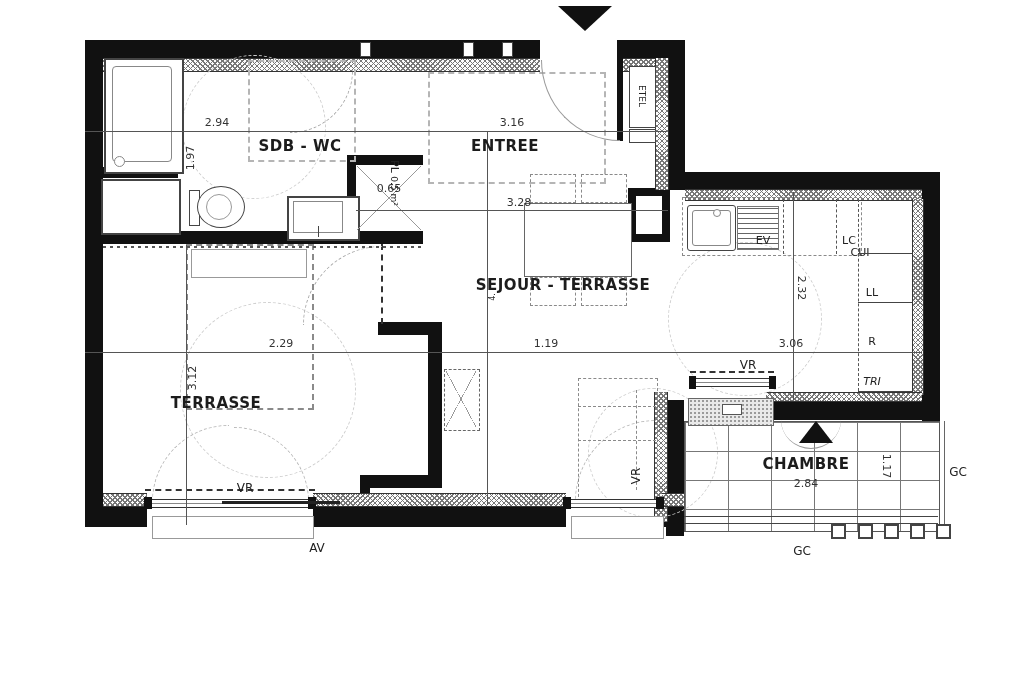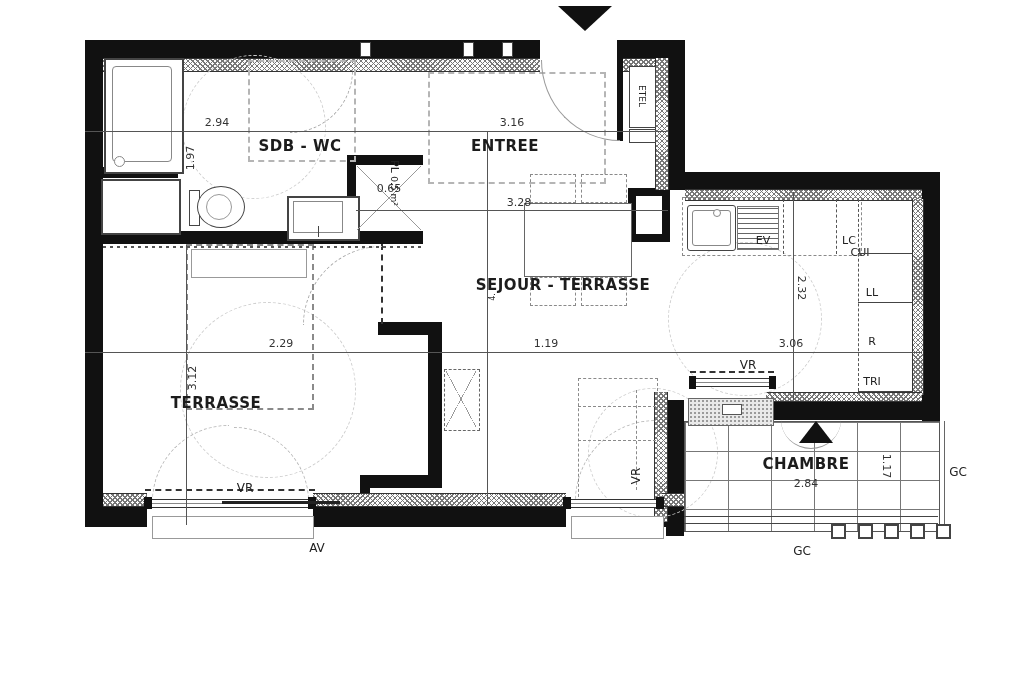--- a/index.html
+++ b/index.html
@@ -145,21 +145,21 @@
   <div class="ann" style="left:818px;top:252px;margin-left:42px;">CUI</div>
   <div class="ann" style="left:849px;top:240px;">LC</div>
 
   <div class="abs" style="left:858px;top:199px;width:0;height:192px;border-left:1px dashed #555;"></div>
   <div class="abs" style="left:858px;top:253px;width:54px;height:1px;background:#444;"></div>
   <div class="abs" style="left:858px;top:302px;width:54px;height:1px;background:#444;"></div>
   <div class="abs" style="left:858px;top:352px;width:54px;height:1px;background:#444;"></div>
   <div class="abs" style="left:858px;top:391px;width:54px;height:1px;background:#444;"></div>
   <div class="ann" style="left:872px;top:292px;">LL</div>
   <div class="ann" style="left:872px;top:341px;">R</div>
-  <div class="ann" style="left:872px;top:381px;">TRI</div>
+  <div class="ann" style="left:872px;top:381px;font-style:italic;">TRI</div>
 
   <div class="fixture" style="left:524px;top:203px;width:106px;height:72px;border-width:1.5px;border-color:#666;"></div>
   <div class="dashed-box" style="left:530px;top:174px;width:44px;height:27px;border-width:1.5px;"></div>
   <div class="dashed-box" style="left:581px;top:174px;width:44px;height:27px;border-width:1.5px;"></div>
   <div class="dashed-box" style="left:530px;top:277px;width:44px;height:27px;border-width:1.5px;"></div>
   <div class="dashed-box" style="left:581px;top:277px;width:44px;height:27px;border-width:1.5px;"></div>
 
   <div class="dashed-box" style="left:186px;top:244px;width:124px;height:162px;"></div>
   <div class="fixture" style="left:191px;top:249px;width:114px;height:27px;border-color:#999;background:transparent;"></div>
 

